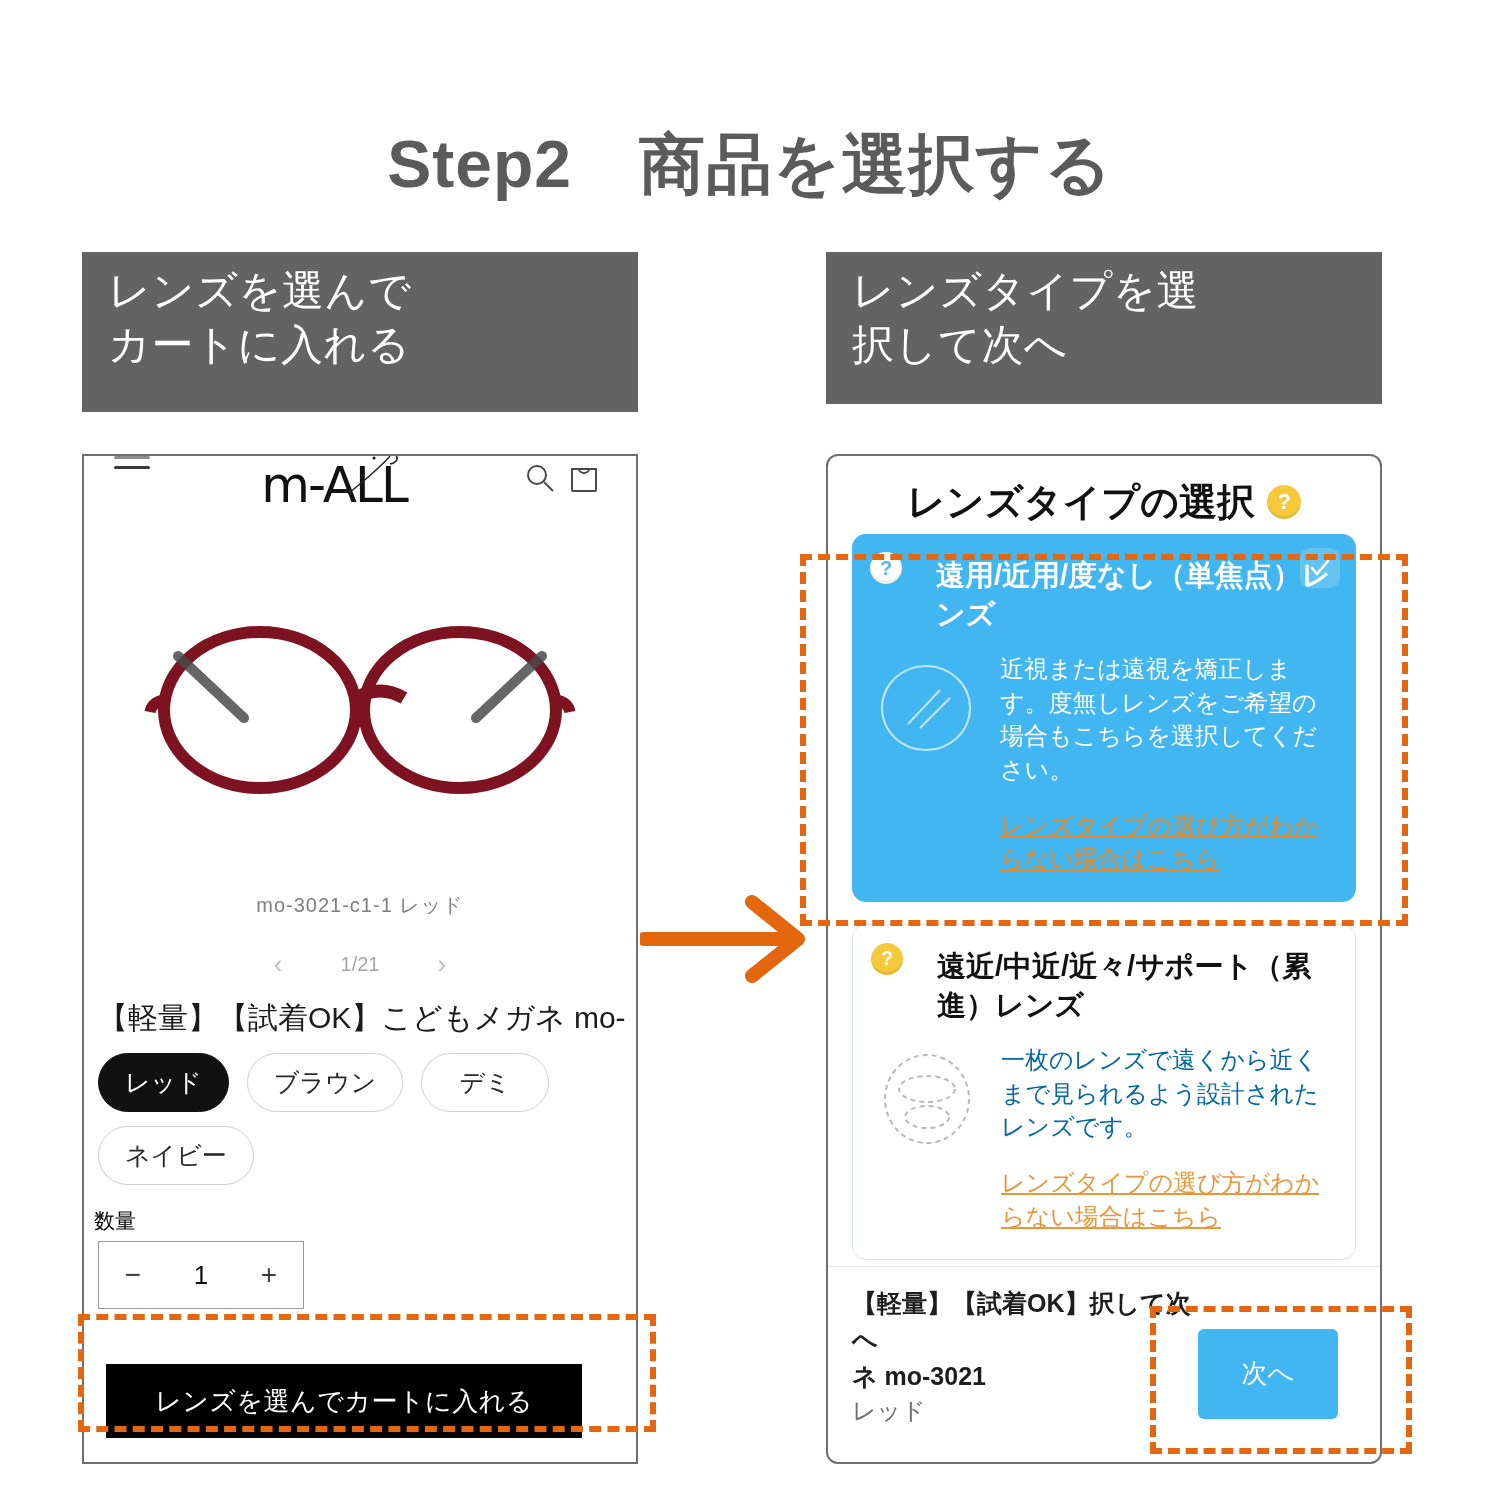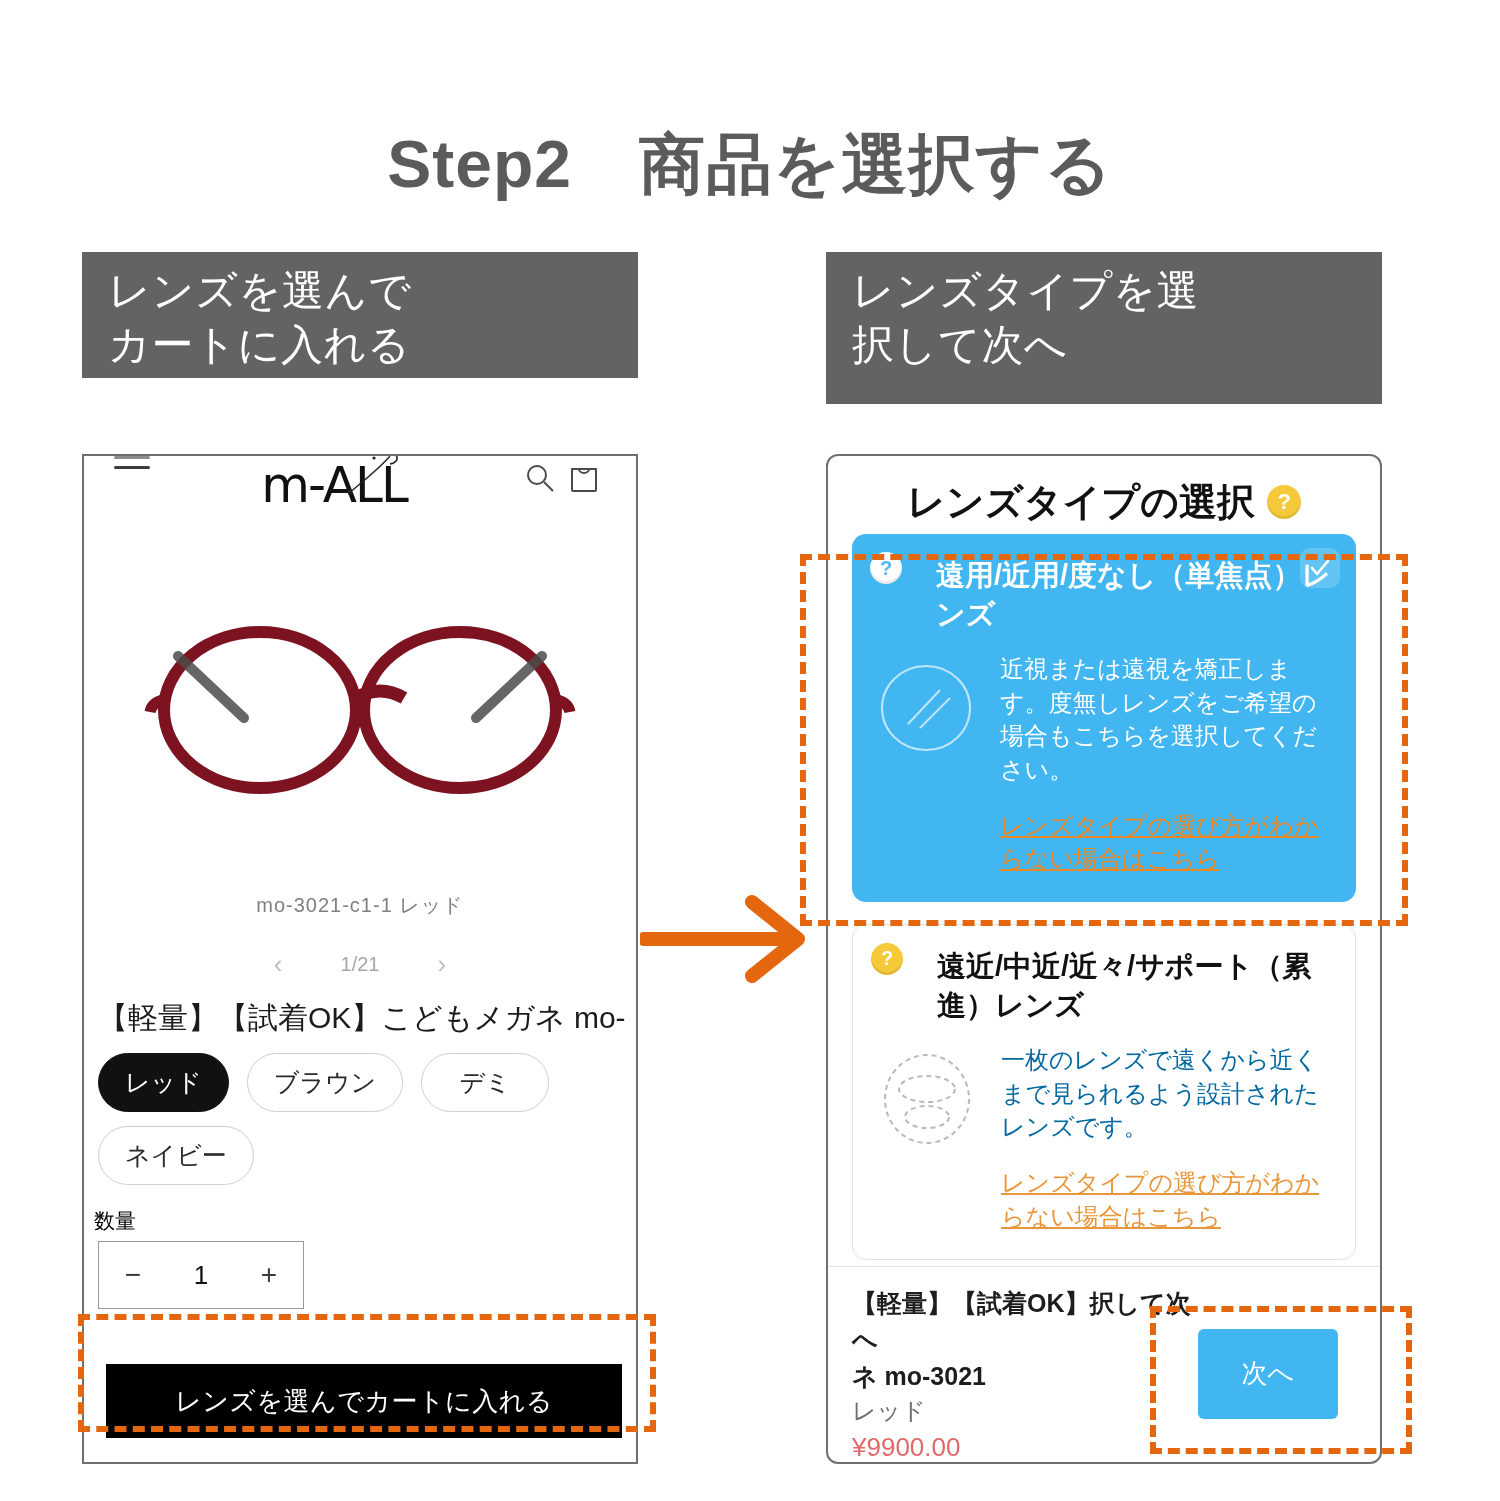--- a/index.html
+++ b/index.html
@@ -24,21 +24,21 @@
     position: absolute;
     background: #636363;
     color: #ffffff;
     font-size: 42px;
     font-weight: 500;
     line-height: 1.28;
     padding: 12px 26px 16px 26px;
     white-space: pre-line;
     letter-spacing: 0.5px;
   }
-  #banner-left  { left: 82px;  top: 228px; width: 556px; height: 126px; }
+  #banner-left  { left: 82px;  top: 228px; width: 556px; height: 160px; }
   #banner-right { left: 826px; top: 228px; width: 556px; height: 152px; }
 
   
   .phone {
     position: absolute;
     background: #ffffff;
     border: 2px solid #6f6f6f;
     overflow: hidden;
   }
   #phone-left  { left: 82px;  top: 430px; width: 556px; height: 1010px; }
@@ -93,21 +93,21 @@
   .qty-label { padding: 22px 14px 6px 10px; font-size: 21px; color: #000000; }
   .stepper {
     margin: 0 14px; width: 206px; height: 68px;
     border: 1px solid #9a9a9a; display:flex; align-items:center;
   }
   .stepper div { flex:1; text-align:center; font-size:28px; color:#3a3a3a; cursor:pointer; }
   .stepper .qty-value { color:#111; font-size:26px; cursor:text;}
 
   
   .cta-black {
-    position:absolute; left: 22px; bottom: 24px; width: 516px; height: 74px;
+    position:absolute; left: 22px; bottom: 24px; width: 476px; height: 74px;
     background:#000; color:#fff; display:flex; align-items:center; justify-content:center;
     font-size: 26px; cursor:pointer; letter-spacing:0.5px;
   }
 
   
   .lens-header {
     height: 78px; display:flex; align-items:center; justify-content:center; gap:12px;
     font-size: 38px; font-weight: bold; color:#111; padding-top: 14px;
   }
   .qmark {
@@ -310,21 +310,20 @@
           <span class="card-link">レンズタイプの選び方がわからない場合はこちら</span>
         </div>
       </div>
     </div>
 
     <div class="summary">
       <div class="summary-left">
         <div class="sum-title">【軽量】【試着OK】択して次へ</div>
         <div class="sum-title">ネ mo-3021</div>
         <div class="sum-color">レッド</div>
-        <div class="sum-price">¥9900.00</div>
       </div>
       <div class="next-btn">次へ</div>
     </div>
   </div>
 
   <div class="arrow-connector">
     <svg width="180" height="106" viewBox="0 0 180 106">
       <line x1="4" y1="53" x2="150" y2="53" stroke="#e4660f" stroke-width="14" stroke-linecap="round"></line>
       <path d="M112 16 L158 53 L112 90" stroke="#e4660f" stroke-width="14" fill="none" stroke-linecap="round" stroke-linejoin="round"></path>
     </svg>

